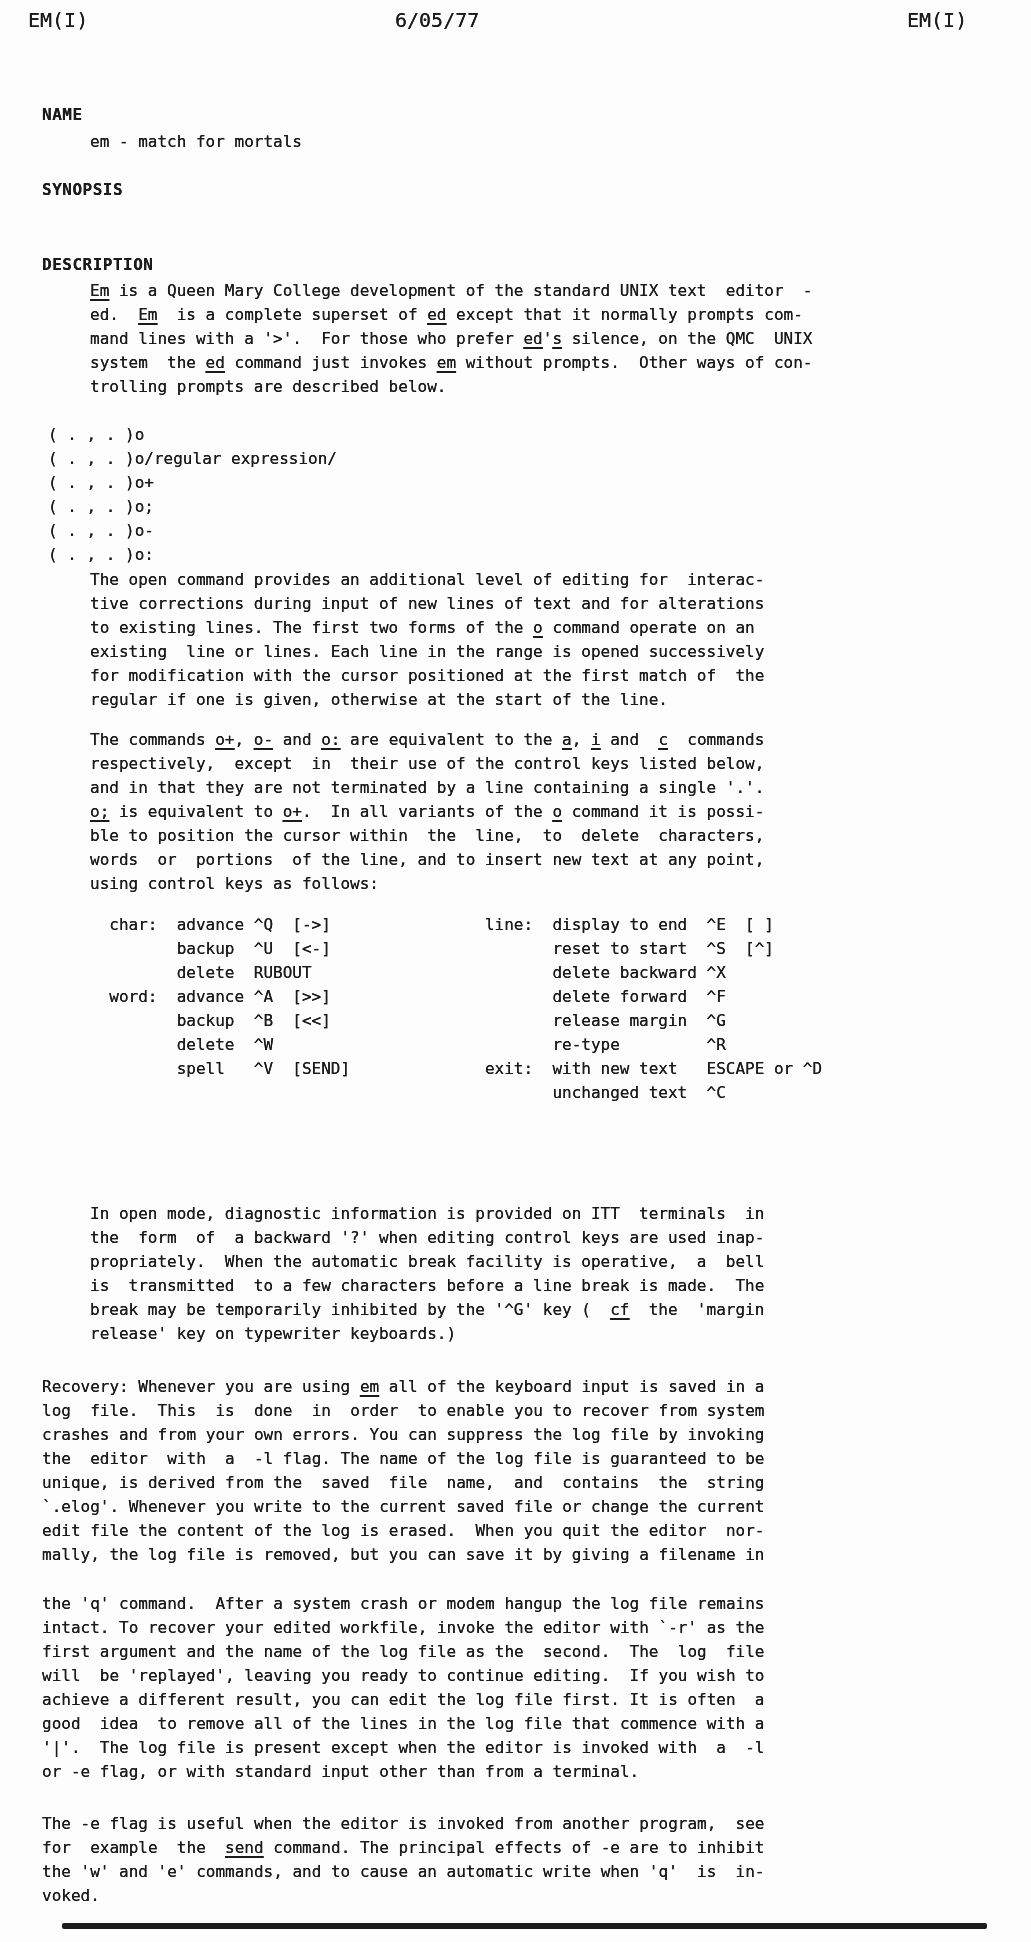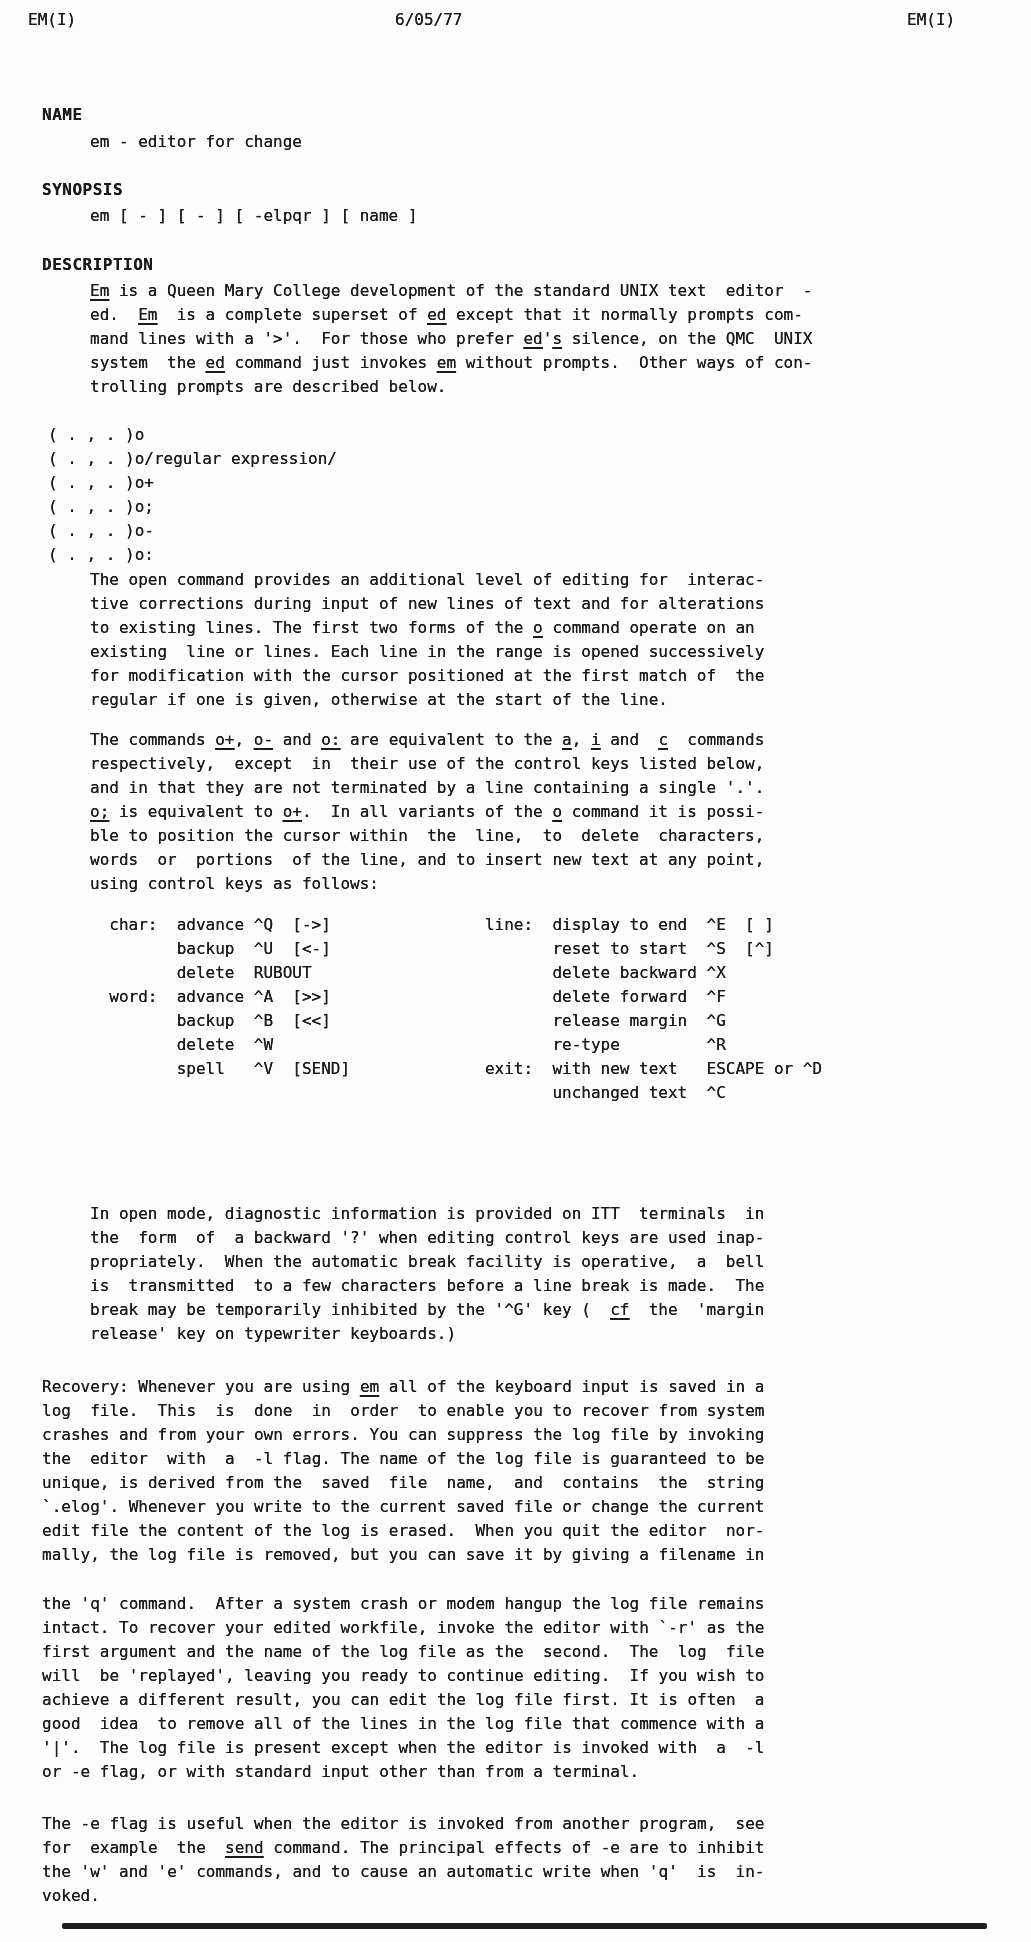--- a/index.html
+++ b/index.html
@@ -18,45 +18,44 @@
     font-family:inherit;
     font-size:16px;
     line-height:24px;
     white-space:pre;
     color:var(--ink,#1a1a1a);
     text-shadow:0 0 0.6px currentColor;
   }
   .sect-title{font-weight:bold;letter-spacing:0.5px;}
   .hdr-item{
     position:absolute;
-    font-size:16px;line-height:24px;
+    font-size:20px;line-height:24px;
     text-shadow:0 0 0.6px currentColor;
     white-space:pre;
   }
   u{text-underline-offset:3px;text-decoration-thickness:1.5px;}
   .artifact{
     position:absolute;
     background:var(--artifact,#1d1d1d);
     border-radius:2px;
   }
 </style>
 </head>
 <body>
 
 <div class="page">
 
   <span class="hdr-item" style="left:28px;top:8px">EM(I)</span>
   <span class="hdr-item" style="left:395px;top:8px">6/05/77</span>
   <span class="hdr-item" style="left:907px;top:8px">EM(I)</span>
 
   <pre class="blk sect-title" style="left:42px;top:103px">NAME</pre>
-  <pre class="blk" style="left:90px;top:130px">em - editor for change</pre>
+  <pre class="blk" style="left:90px;top:130px">em - match for mortals</pre>
 
   <pre class="blk sect-title" style="left:42px;top:178px">SYNOPSIS</pre>
-  <pre class="blk" style="left:90px;top:204px">em [ - ] [ - ] [ -elpqr ] [ name ]</pre>
 
   <pre class="blk sect-title" style="left:42px;top:253px">DESCRIPTION</pre>
   <pre class="blk" style="left:90px;top:279px"><u>Em</u> is a Queen Mary College development of the standard UNIX text  editor  -
 ed.  <u>Em</u>  is a complete superset of <u>ed</u> except that it normally prompts com-
 mand lines with a '&gt;'.  For those who prefer <u>ed</u>'<u>s</u> silence, on the QMC  UNIX
 system  the <u>ed</u> command just invokes <u>em</u> without prompts.  Other ways of con-
 trolling prompts are described below.</pre>
 
   <pre class="blk" style="left:48px;top:423px">( . , . )o
 ( . , . )o/regular expression/

